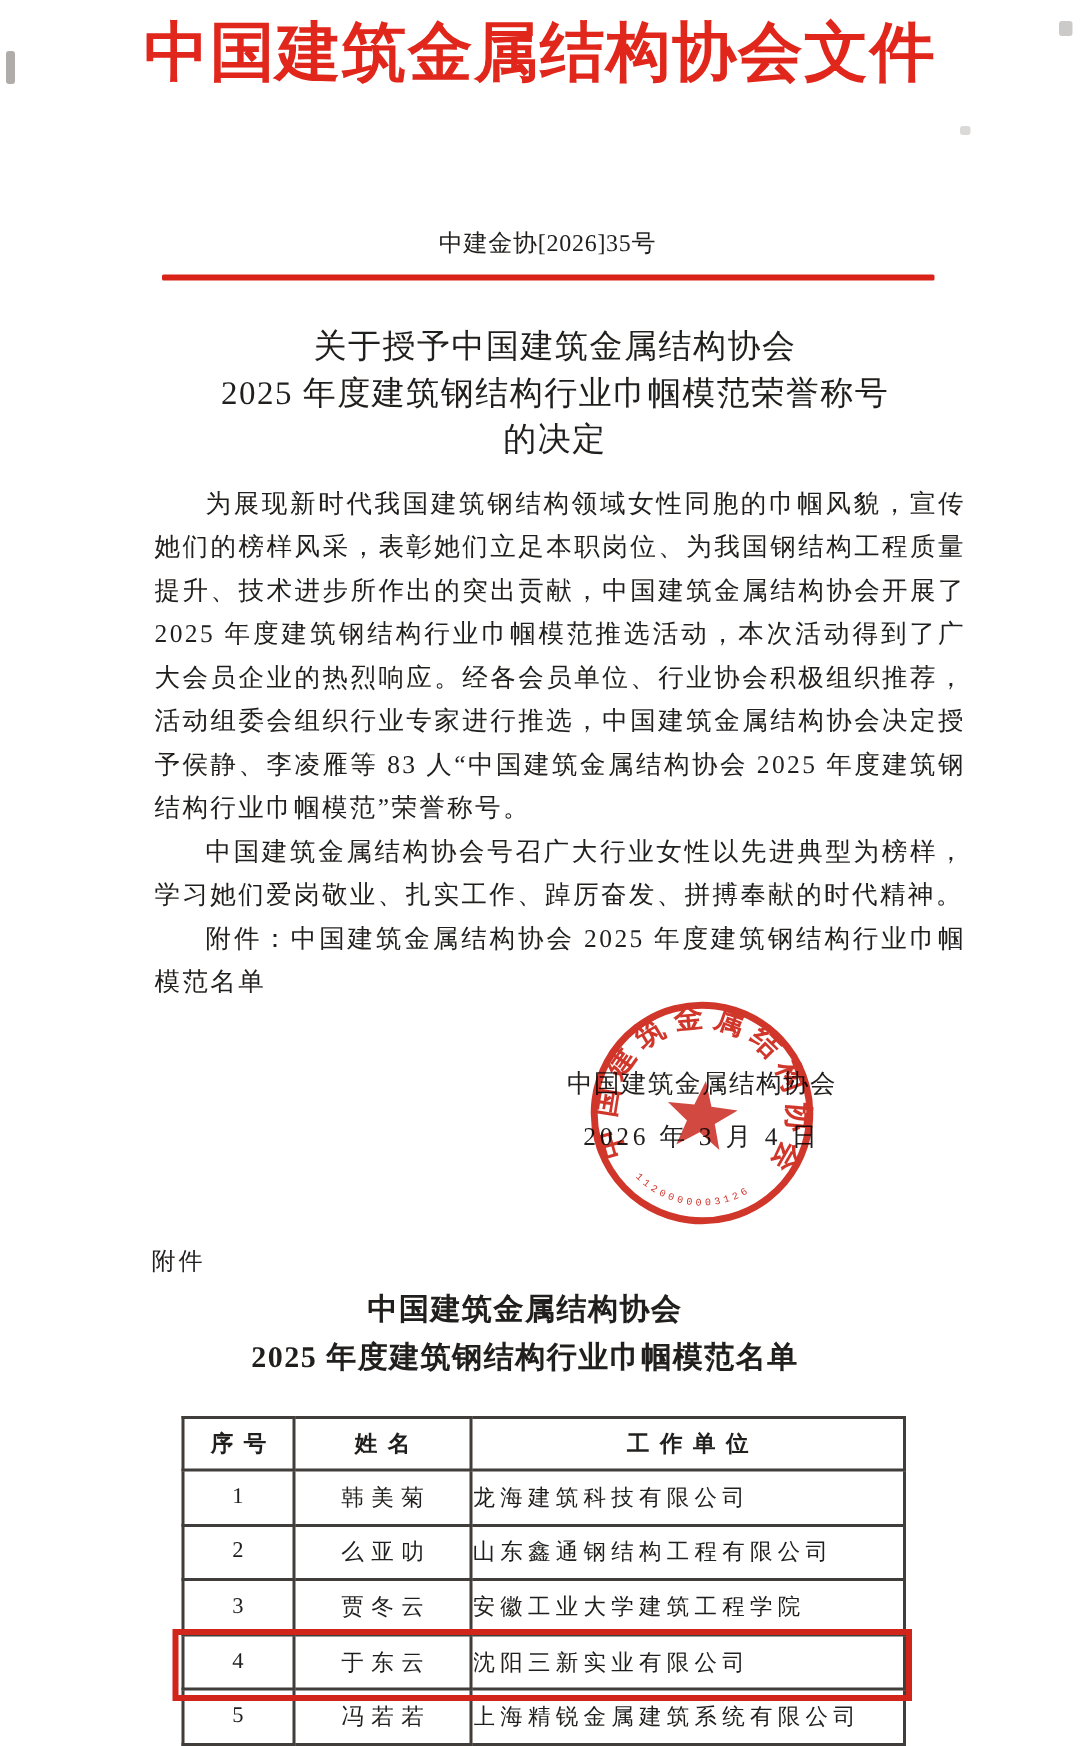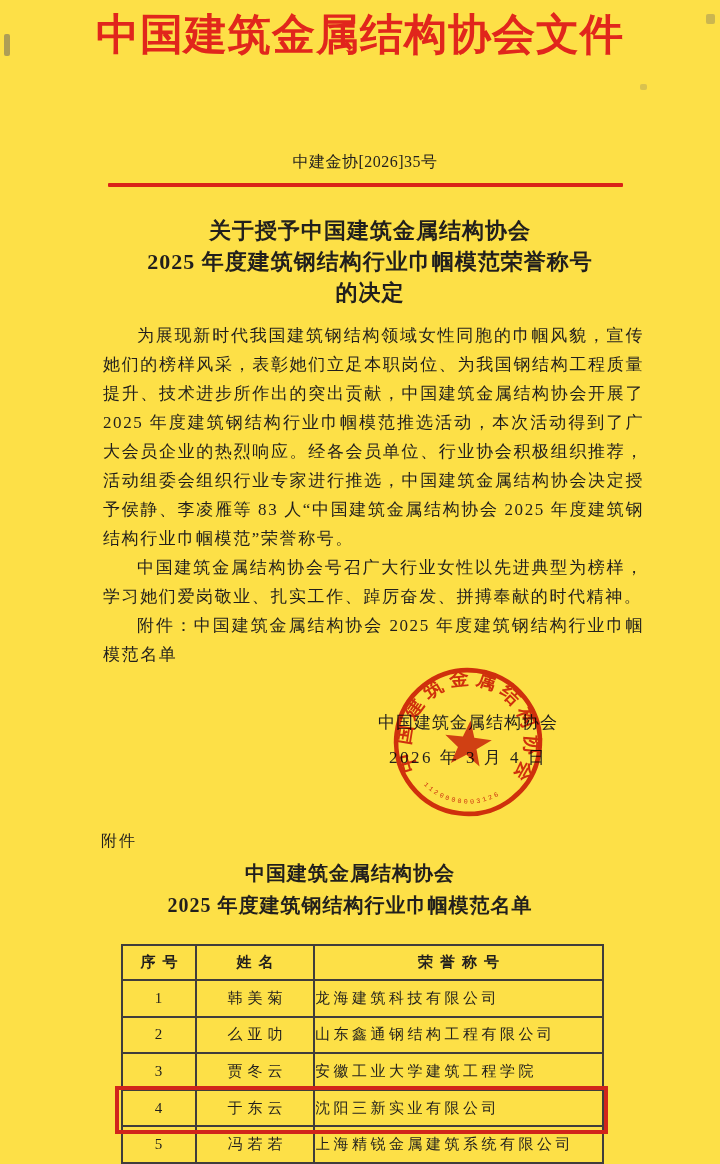--- a/index.html
+++ b/index.html
@@ -1,18 +1,18 @@
 <!DOCTYPE html>
 <html><head>
 <meta charset="utf-8">
 <style>
   html,body{margin:0;padding:0;background:#e9e7e4;}
   .page{
     position:relative;width:720px;height:1164px;margin:0 auto;
-    background:#fde047;overflow:hidden;
+    background:#ffffff;overflow:hidden;
     font-family:"Liberation Serif","DejaVu Serif",serif;
     color:#211f1d;
   }
   
   .speck{position:absolute;background:#6e6862;opacity:.55;border-radius:2px;}
   .speck.s1{top:34px;left:4px;width:6px;height:22px;}
   .speck.s2{top:14px;left:706px;width:9px;height:10px;opacity:.35;}
   .speck.s3{top:84px;left:640px;width:7px;height:6px;opacity:.25;}
 
   .header-title{
@@ -23,21 +23,21 @@
   .doc-number{
     position:absolute;top:152px;left:0;width:730px;text-align:center;
     font-size:16px;letter-spacing:.5px;
   }
   .red-rule{
     position:absolute;top:183px;left:108px;width:515px;height:4px;
     background:#da2318;border-radius:1px;
   }
   .doc-title{
     position:absolute;top:215px;left:95px;width:550px;text-align:center;
-    font-size:22px;font-weight:bold;line-height:31px;letter-spacing:1px;
+    font-size:22px;font-weight:normal;line-height:31px;letter-spacing:1px;
   }
   .body-text{
     position:absolute;top:321px;left:103px;width:541px;
     font-size:17px;line-height:29px;letter-spacing:1.6px;
     text-align:justify;
   }
   .body-text p{margin:0;text-indent:2em;}
   .body-text p.att{}
 
   .signature{
@@ -138,21 +138,21 @@
     <table class="award">
       <colgroup>
           <col style="width:74px">
           <col style="width:118px">
           <col style="width:289px">
         </colgroup>
       <thead>
         <tr>
           <th>序号</th>
           <th>姓名</th>
-          <th>荣誉称号</th>
+          <th>工作单位</th>
         </tr>
       </thead>
       <tbody>
         <tr>
           <td class="c-num">1</td>
           <td class="c-name">韩美菊</td>
           <td class="c-org">龙海建筑科技有限公司</td>
         </tr>
         <tr>
           <td class="c-num">2</td>

